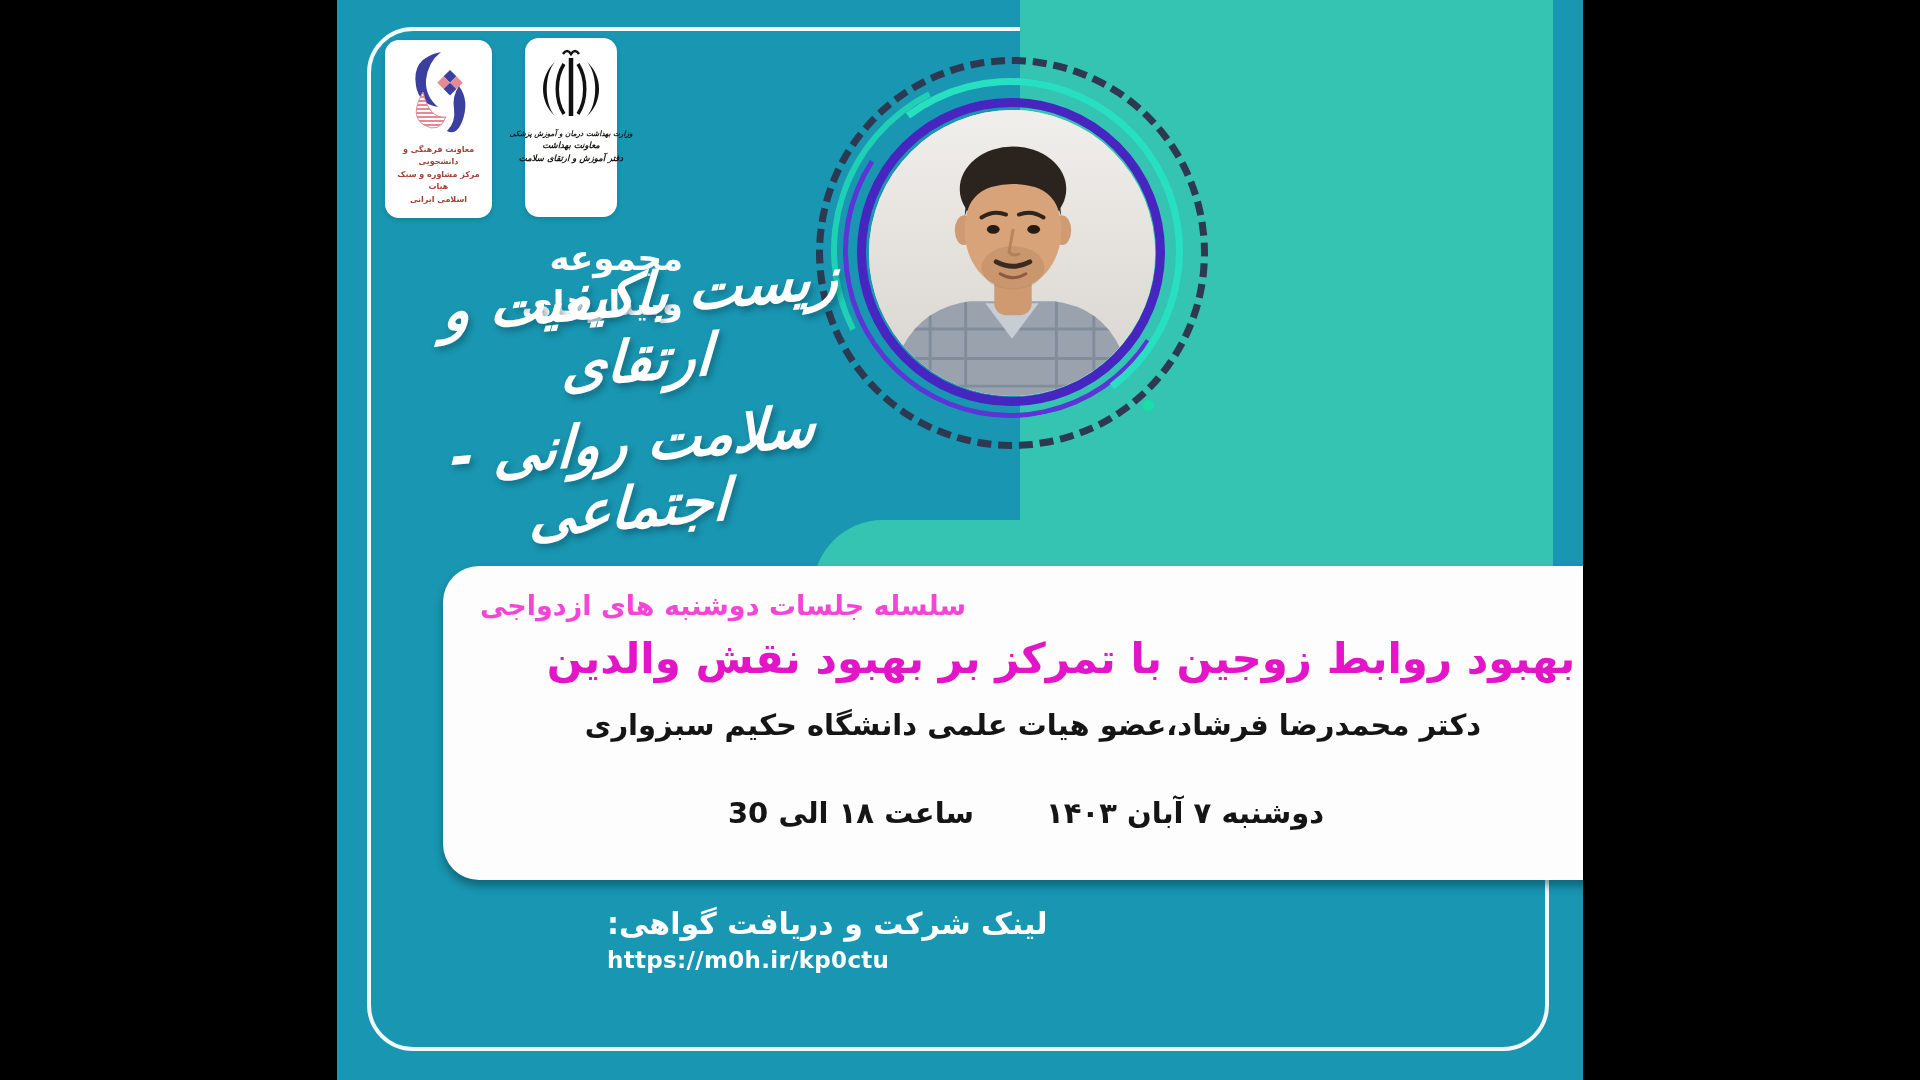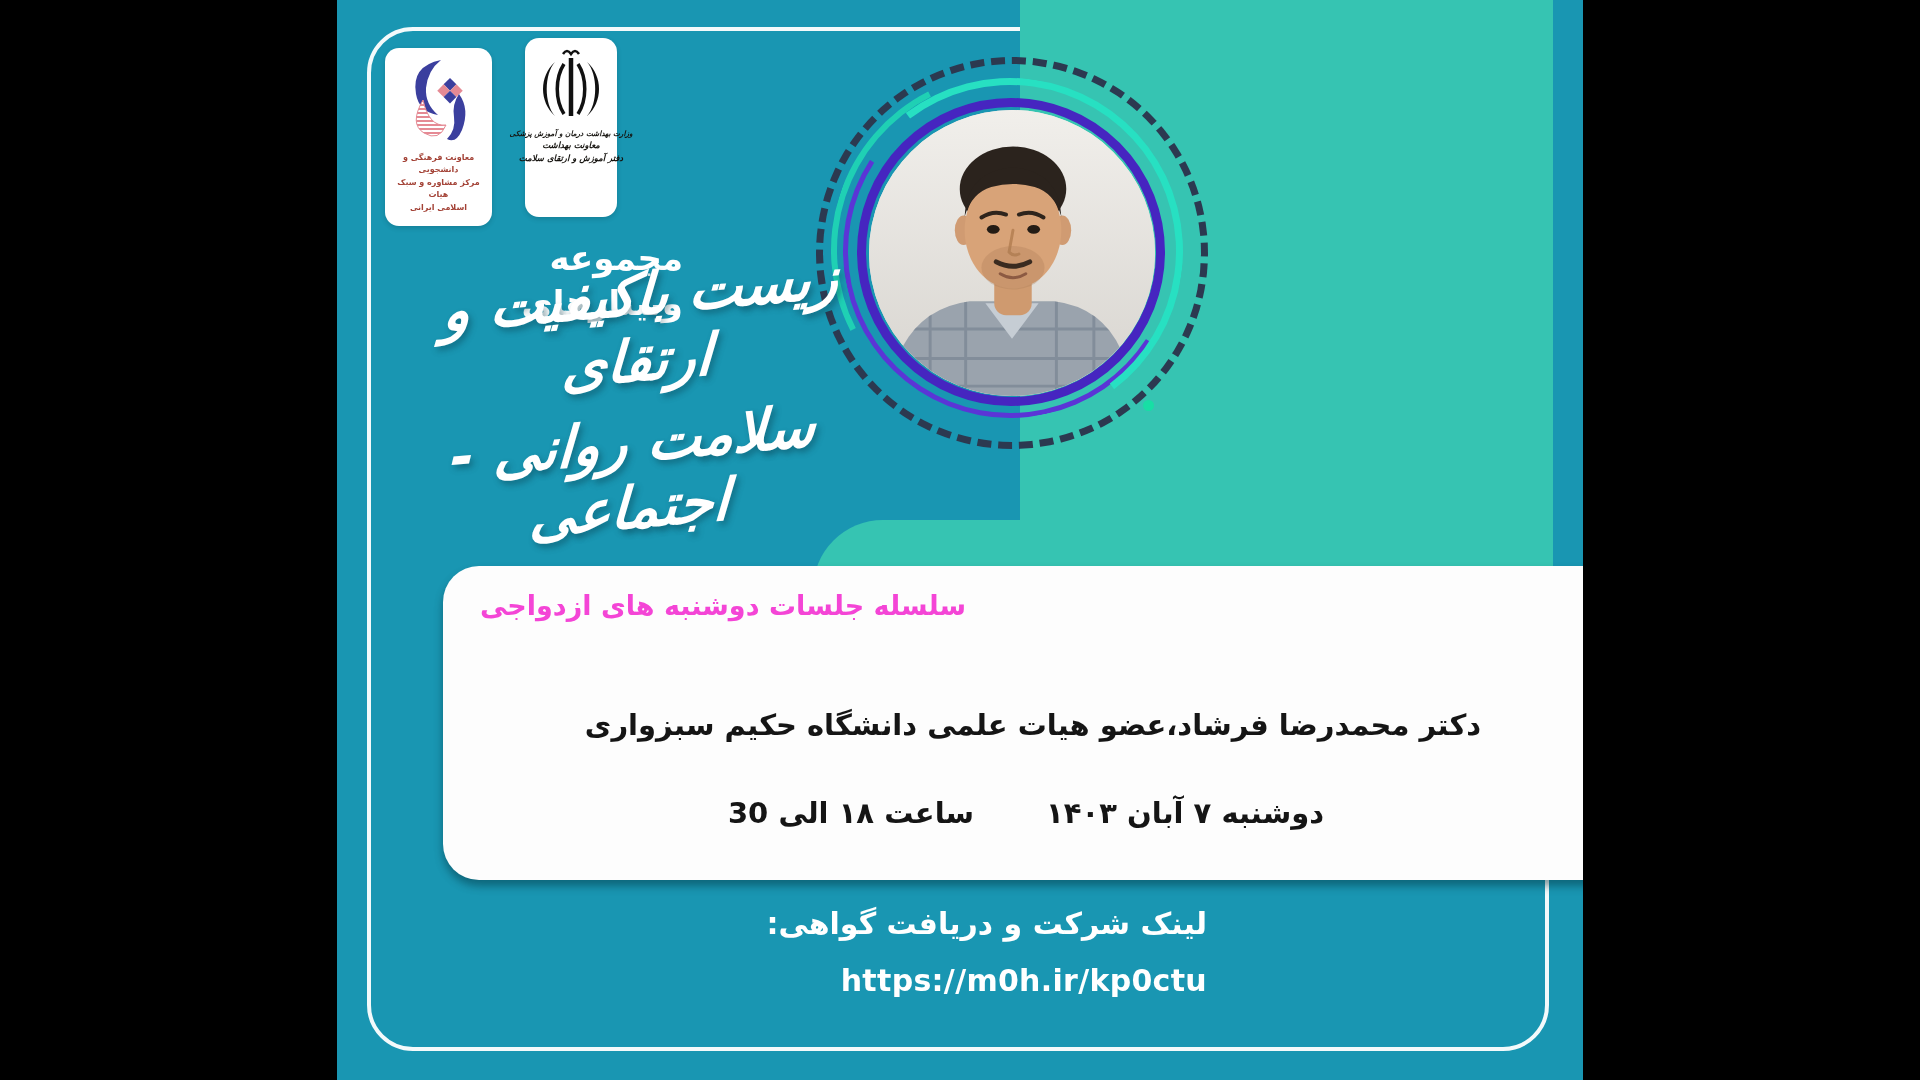--- a/index.html
+++ b/index.html
@@ -35,21 +35,21 @@
           border-radius:50%; transform:rotate(-12deg); z-index:2; }
   .avatar { position:absolute; left:532px; top:110px; width:286px; height:286px;
           border-radius:50%; overflow:hidden; background:#e9e6e1; z-index:3; }
   .green-dot { position:absolute; left:806px; top:400px; width:11px; height:11px;
           border-radius:50%; background:#17dfa5; z-index:3; }
 
   
   .logo { position:absolute; background:#fff; border-radius:14px; z-index:4;
           display:flex; flex-direction:column; align-items:center;
           box-shadow:0 2px 5px rgba(0,40,50,.2); }
-  .logo-a { left:48px; top:40px; width:107px; height:178px; padding:8px 4px 6px;margin-top:8px; }
+  .logo-a { left:48px; top:40px; width:107px; height:178px; padding:8px 4px 6px; }
   .logo-b { left:188px; top:38px; width:92px; height:179px; padding:8px 4px 6px; }
   .logo-caption { direction:rtl; text-align:center; line-height:1.55; margin-top:4px; }
   .logo-a .logo-caption { font-size:8px; font-weight:bold; color:#a34236; }
   .logo-b .logo-caption { font-size:8.5px; font-weight:bold; color:#15130f; font-style:italic; }
   .logo-b .logo-caption .wide { font-size:7.3px; letter-spacing:-.2px; white-space:nowrap; }
   .logo-caption span { display:block; }
 
   
   .series { position:absolute; left:90px; top:236px; width:256px; z-index:3;
             direction:rtl; text-align:right; color:#fff; font-weight:bold;
@@ -73,23 +73,23 @@
   .card .title { position:absolute; top:68px; left:20px; right:20px; text-align:center;
           direction:rtl; font-size:42px; font-weight:900; color:#e215c7; }
   .card .speaker { position:absolute; top:142px; left:0; right:80px; text-align:center;
           direction:rtl; font-size:29px; font-weight:bold; color:#151515;margin-left:24px; }
   .card .when { position:absolute; top:230px; left:0; right:70px; display:flex;
           direction:rtl; justify-content:center; gap:72px;
           font-size:29px; font-weight:bold; color:#151515; }
 
   
   .footer { position:absolute; left:270px; top:906px; width:600px; z-index:3;
-            text-align:right; color:#fff; }
+            text-align:left; color:#fff; }
   .footer .label { direction:rtl; font-size:30px; font-weight:bold; }
-  .footer .url { font-size:30px; font-weight:bold; margin-top:22px; letter-spacing:.3px; }
+  .footer .url { font-size:23px; font-weight:bold; margin-top:6px; letter-spacing:.3px; }
 </style>
 </head>
 <body>
 
 <div class="stage">
   <div class="poster">
 
     <div class="frame"></div>
 
     <div class="band"></div>
@@ -187,20 +187,21 @@
       <div>مجموعه وبینارهای</div>
     </div>
 
     <div class="callig">
       <div class="l1">زیست باکیفیت و ارتقای</div>
       <div class="l2">سلامت روانی - اجتماعی</div>
     </div>
 
     <div class="card">
       <div class="kicker">سلسله جلسات دوشنبه های ازدواجی</div>
+      <div class="title">بهبود روابط زوجین با تمرکز بر بهبود نقش والدین</div>
       <div class="speaker">دکتر محمدرضا فرشاد،عضو هیات علمی دانشگاه حکیم سبزواری</div>
       <div class="when">
         <span>دوشنبه ۷ آبان ۱۴۰۳</span>
         <span>ساعت ۱۸ الی 30</span>
       </div>
     </div>
 
     <div class="footer">
       <div class="label">لینک شرکت و دریافت گواهی:</div>
       <div class="url">https://m0h.ir/kp0ctu</div>

